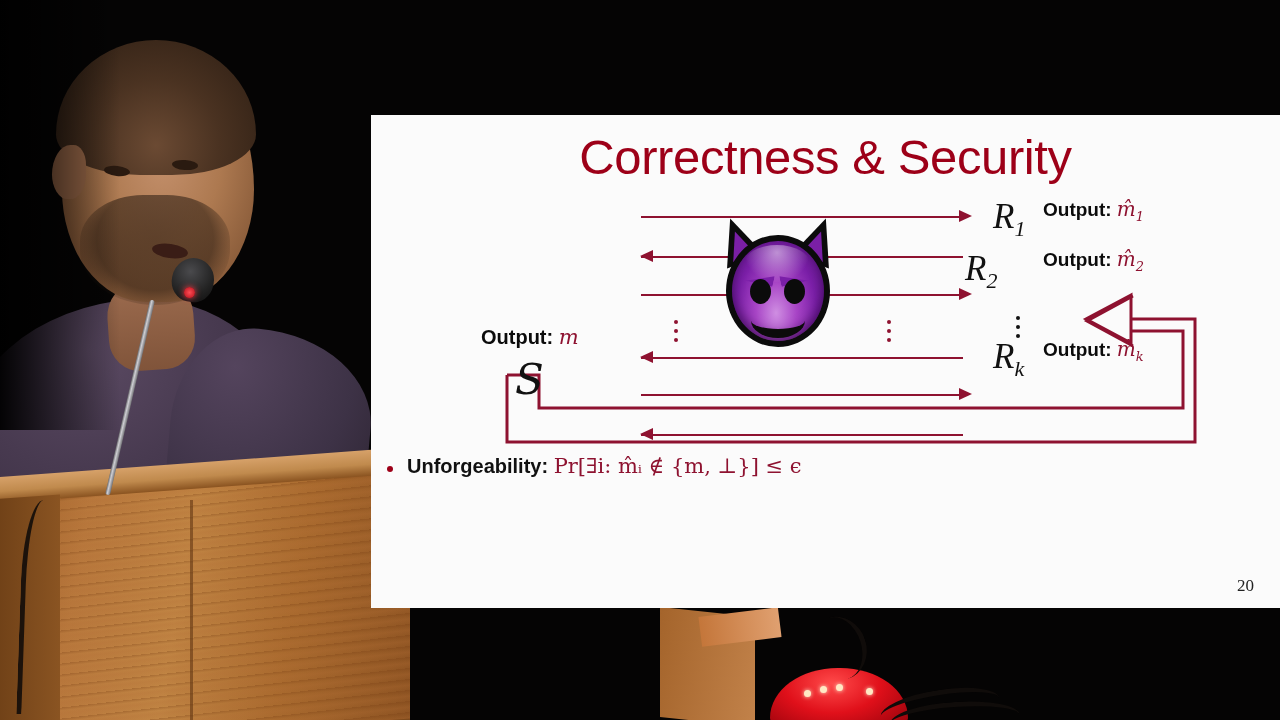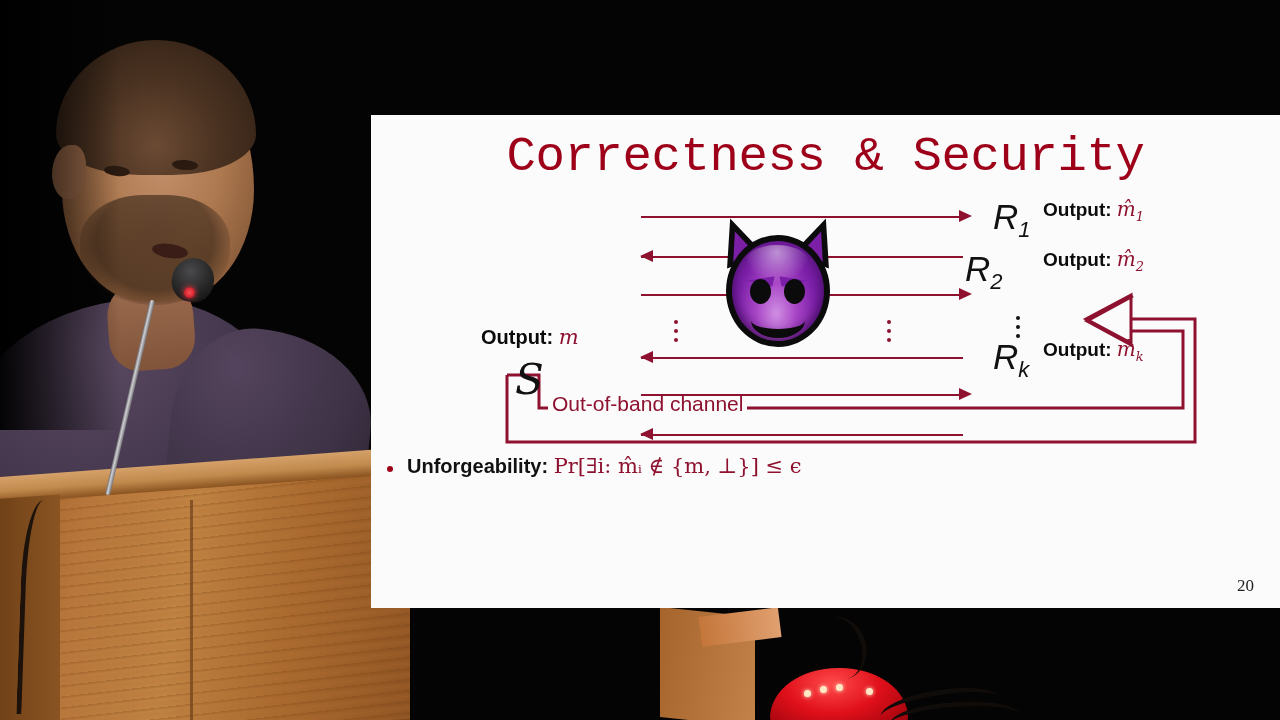--- a/index.html
+++ b/index.html
@@ -125,21 +125,21 @@
     background:linear-gradient(90deg,#c4763a,#e0a070);transform:rotate(-7deg);
   }
 
   
   .slide{
     position:absolute;left:371px;top:115px;width:909px;height:493px;
     background:#fbfbfb;overflow:hidden;
   }
   .slide-title{
     position:absolute;left:0;top:18px;width:100%;text-align:center;
-    font-family:Liberation Mono, monospace;
+    font-family:Liberation Sans, sans-serif;
     font-size:49px;line-height:1;color:#9d0018;letter-spacing:-.4px;
     font-weight:400;
   }
 
   
   .diagram{position:absolute;left:0;top:74px;width:909px;height:250px;}
 
   .lbl-input{
     position:absolute;left:110px;top:136px;
     font-size:20px;font-weight:bold;color:#0b0b0b;white-space:nowrap;
@@ -206,21 +206,21 @@
     position:absolute;width:28px;height:11px;background:#7b1fa8;
   }
   .devil .brow.l{left:32px;top:56px;transform:rotate(13deg);clip-path:polygon(0 100%,100% 0,100% 100%);}
   .devil .brow.r{left:66px;top:56px;transform:rotate(-13deg);clip-path:polygon(0 0,100% 100%,0 100%);}
   .devil .smile{
     position:absolute;left:37px;top:86px;width:54px;height:26px;
     border-bottom:9px solid #0b0b0b;border-radius:0 0 50% 50%;
   }
 
   
-  .rx{position:absolute;font-family:Liberation Sans, sans-serif;font-style:italic;font-size:35px;color:#111;}
+  .rx{position:absolute;font-family:Liberation Serif, serif;font-style:italic;font-size:35px;color:#111;}
   .rx sub{font-size:22px;font-style:italic;}
   .outp{position:absolute;font-size:19px;font-weight:bold;color:#0b0b0b;white-space:nowrap;}
   .outp .mh{
     font-family:"DejaVu Serif", serif;font-style:italic;font-weight:normal;color:#8e1230;font-size:20px;
   }
   .outp .mh sub{font-size:13px;}
   .rdots{position:absolute;}
   .rdots b{display:block;width:4px;height:4px;background:#111;border-radius:50%;margin:5px 0;}
 
   
@@ -300,21 +300,20 @@
 
     <svg class="oob-svg" viewBox="0 0 909 493">
 
       <path d="M 136 260 L 136 327 L 824 327 L 824 204 L 760 204" fill="none" stroke="#8e1230" stroke-width="3"></path>
       <path d="M 136 260 L 168 260 L 168 293 L 812 293 L 812 216 L 760 216" fill="none" stroke="#8e1230" stroke-width="3"></path>
 
       <path d="M 760 180 L 715 204 L 760 228 L 760 216 L 760 204 L 760 192 Z" fill="#fbfbfb" stroke="#8e1230" stroke-width="3" stroke-linejoin="miter"></path>
       <path d="M 762 181 L 716 206 L 762 231" fill="none" stroke="#8e1230" stroke-width="3"></path>
     </svg>
 
-    <div class="oob-label">Out-of-band channel</div>
 
     <div class="diagram">
 
       <div class="lbl-input">
         <span>Output:</span>
         <span class="mv">m</span>
       </div>
       <div class="lbl-S">S</div>
 
       <div class="line" style="left:270px;top:27px;width:322px;"></div>

